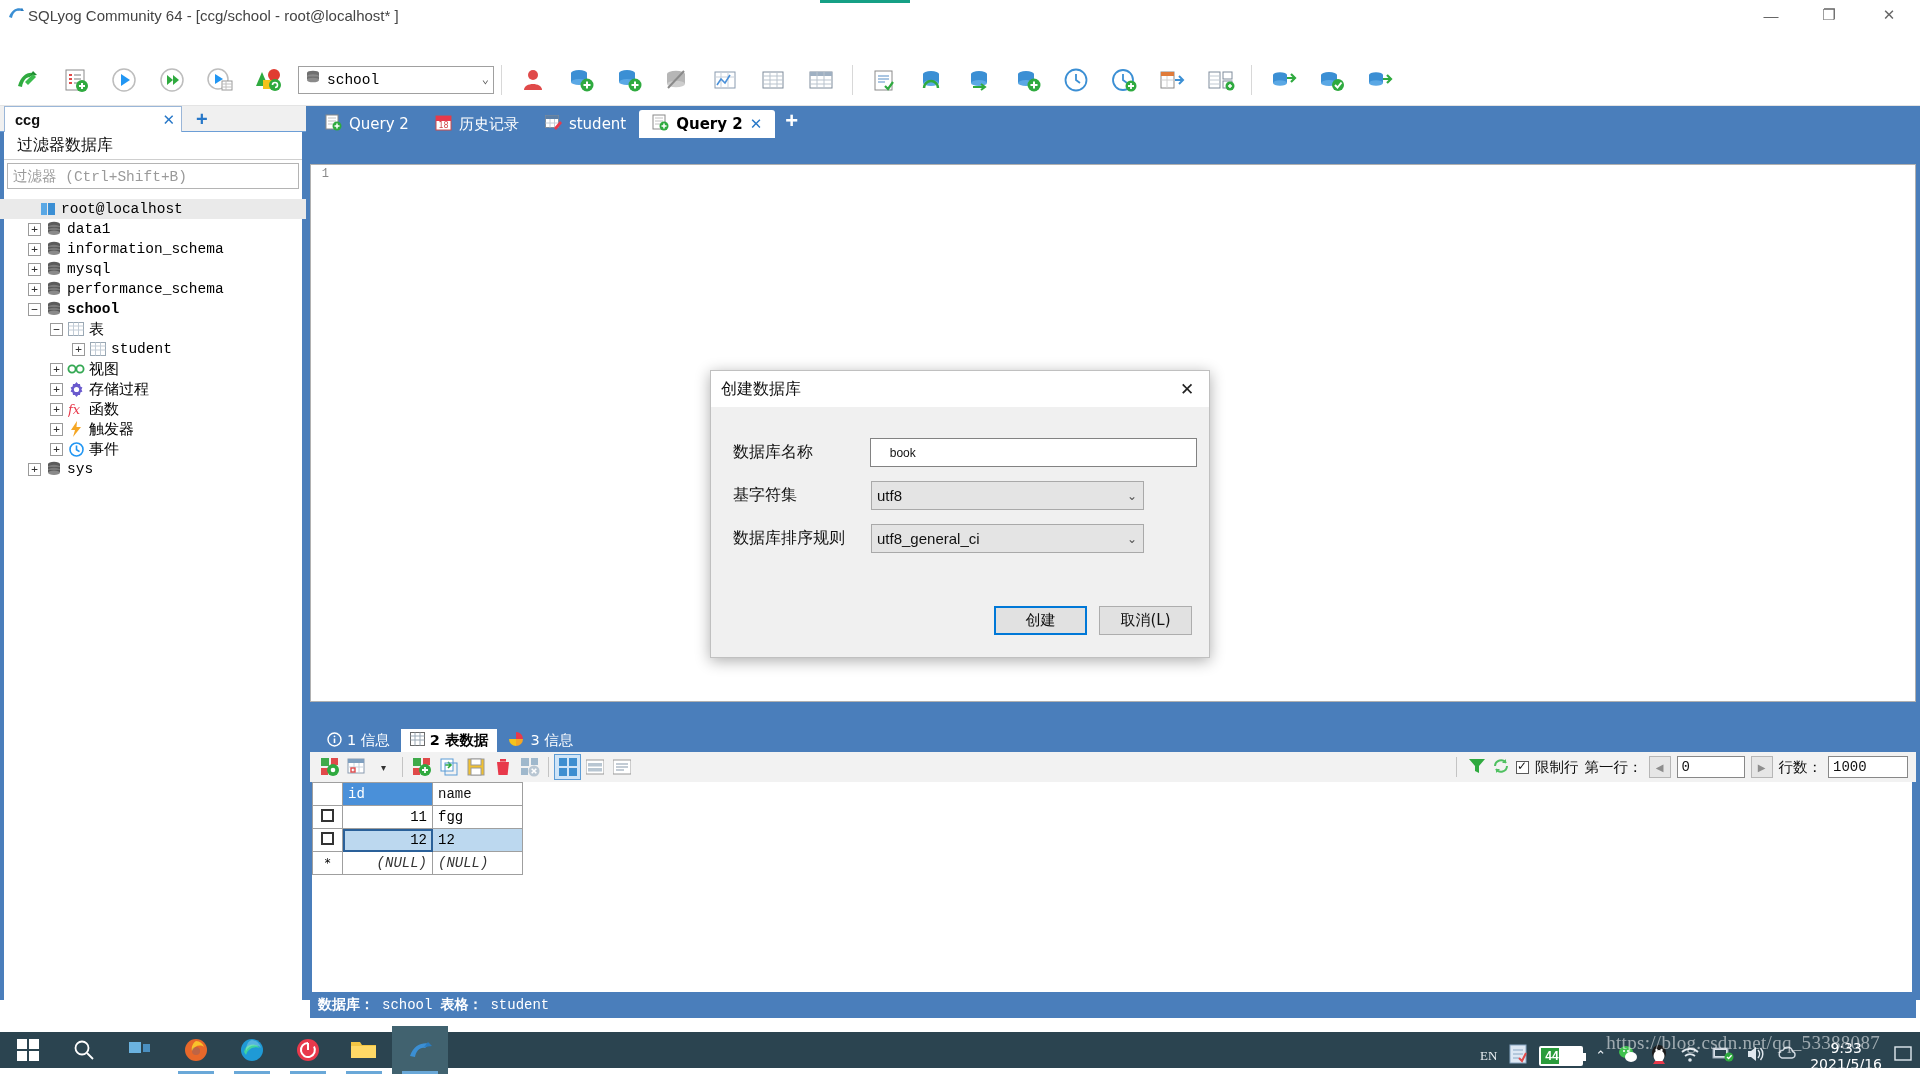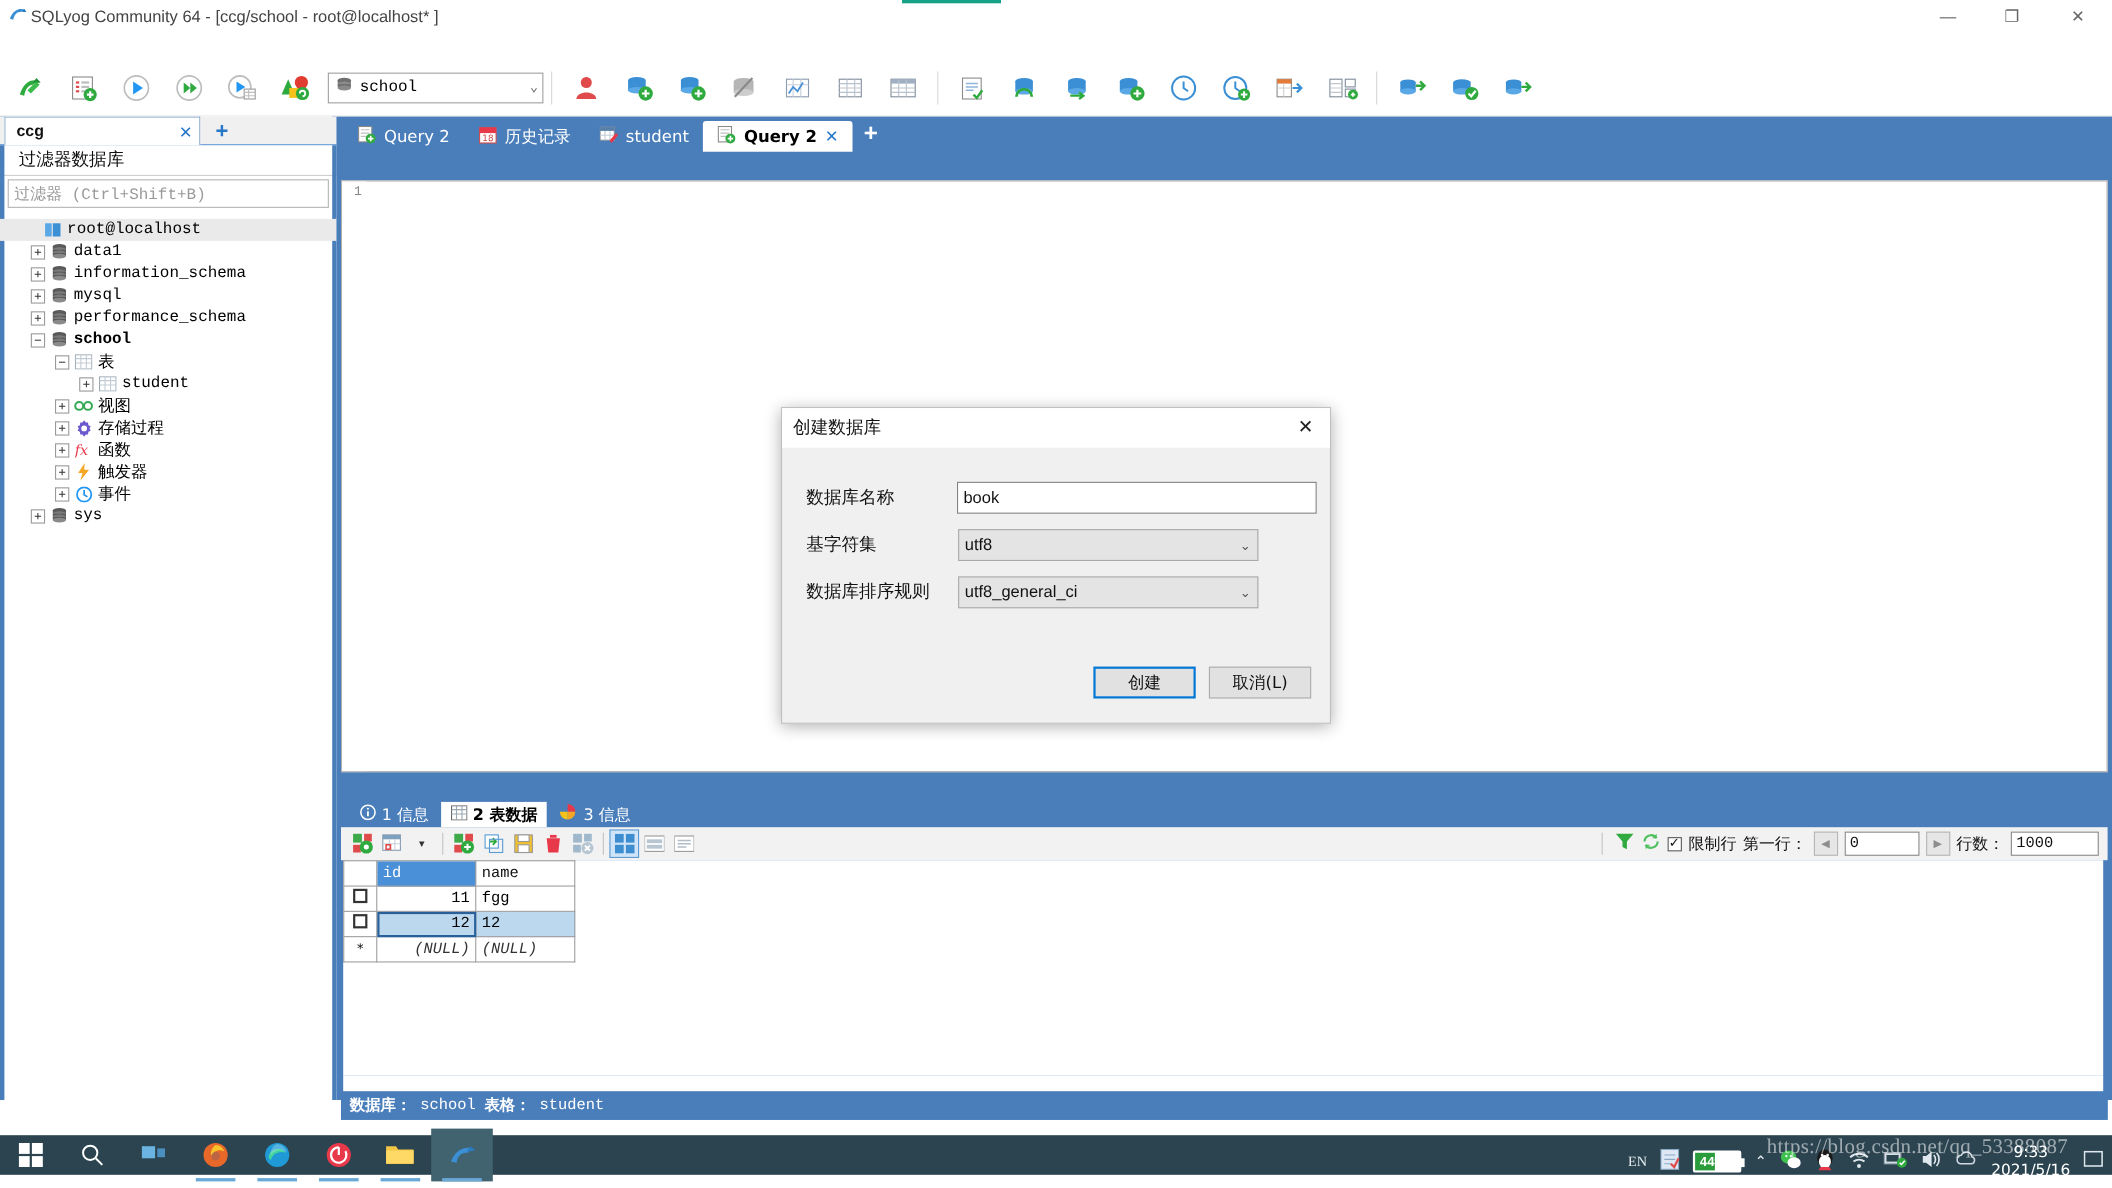--- a/index.html
+++ b/index.html
@@ -245,21 +245,21 @@
   .dlg-title {
     height: 36px; background: #ffffff; display: flex; align-items: center;
     padding-left: 10px; font-size: 16px; color: #111; font-family: "DejaVu Sans", sans-serif;
   }
   .dlg-close { margin-left: auto; width: 44px; height: 36px; display: flex; align-items: center; justify-content: center; color: #222; font-size: 17px; }
   .dlg-body { padding: 24px 12px 0 22px; }
   .frow { display: flex; align-items: center; height: 43px; }
   .flabel { width: 138px; font-size: 16px; color: #111; font-family: "DejaVu Sans", sans-serif; }
   .ftext {
     width: 330px; height: 29px; border: 1px solid #828282; background: #ffffff;
-    display: flex; align-items: center; padding-left: 5px; font-size: 15px; color: #111;
+    display: flex; align-items: center; padding-left: 19px; font-size: 12px; color: #111;
   }
   .fselect {
     width: 273px; height: 29px; border: 1px solid #a9a9a9; background: #e4e4e4;
     display: flex; align-items: center; padding: 0 6px 0 5px; font-size: 15px; color: #111;
   }
   .fselect .sv { flex: 1; }
   .fselect .sc { color: #555; font-size: 12px; }
   .dlg-buttons { position: absolute; right: 17px; bottom: 22px; display: flex; gap: 12px; }
   .dbtn {
     width: 93px; height: 29px; background: #e1e1e1; border: 1px solid #adadad;

